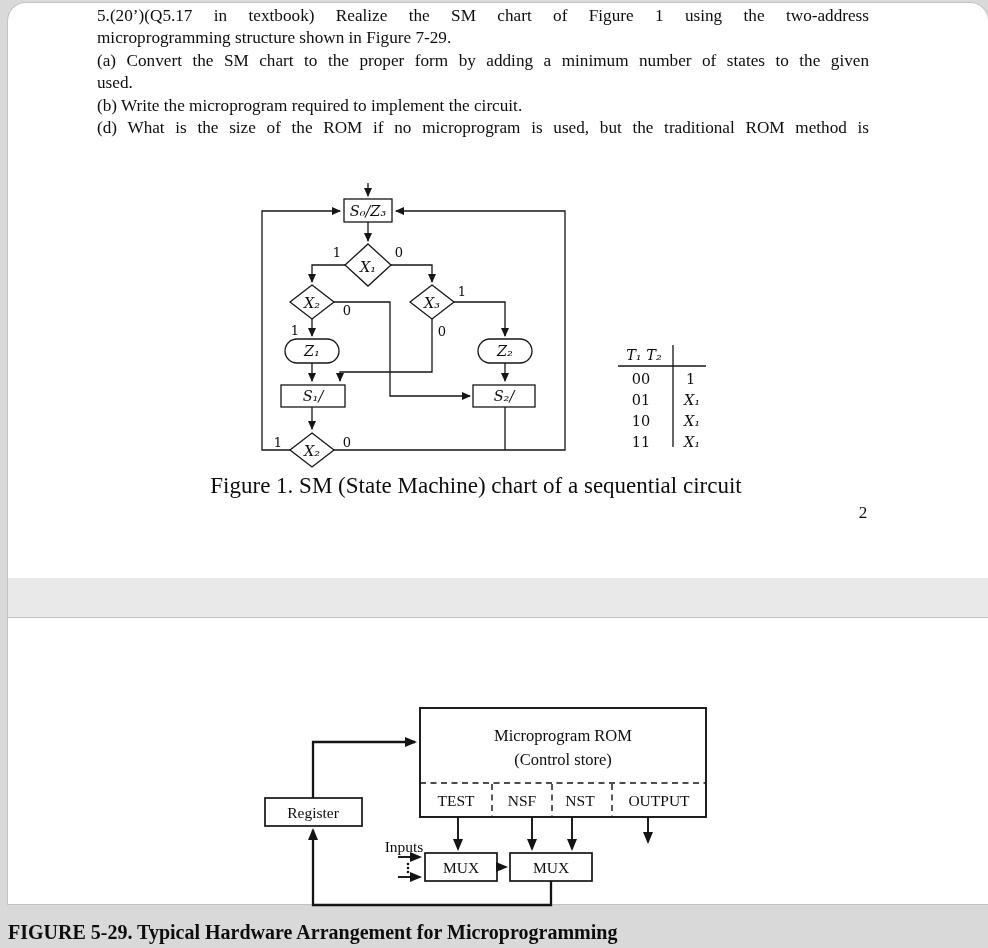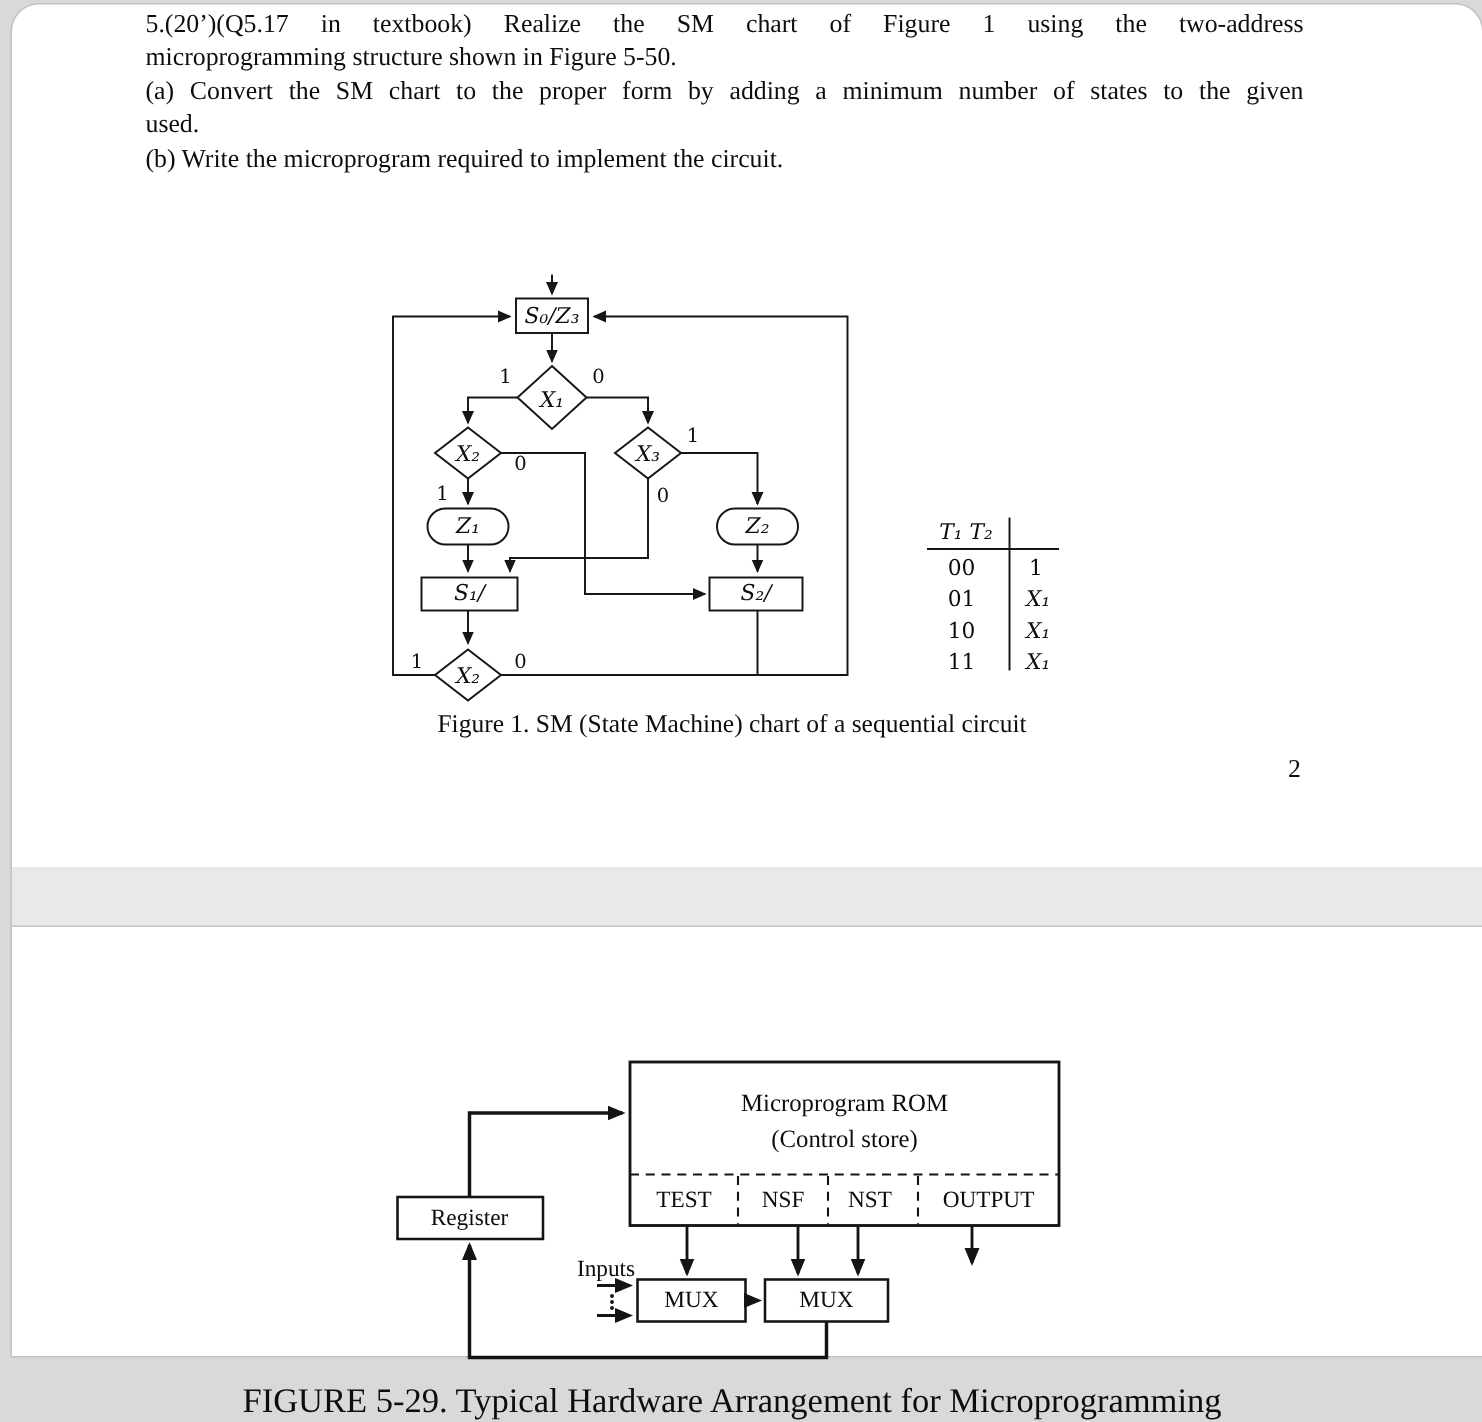--- a/index.html
+++ b/index.html
@@ -5,23 +5,23 @@
   html,body{margin:0;padding:0;}
   body{width:988px;height:948px;background:#d9d9d9;position:relative;overflow:hidden;
        font-family:"Liberation Serif",serif;color:#0d0d0d;}
   .page{position:absolute;left:8px;width:980px;background:#ffffff;box-shadow:0 0 0 1px #c2c2c2;}
   #page1{top:3px;height:703px;border-radius:18px;}
   #page2{top:618px;height:286px;}
   #gap{position:absolute;left:8px;top:578px;width:980px;height:40px;background:#e9e9e9;}
 
   .problem{position:absolute;left:89px;top:2px;width:772px;font-size:17.2px;line-height:22.4px;}
   .just{text-align:justify;text-align-last:justify;}
-  .cap1{position:absolute;left:94px;top:470px;width:772px;text-align:center;font-size:17px;}
+  .cap1{position:absolute;left:82px;top:470px;width:772px;text-align:center;font-size:23px;}
   .pagenum{position:absolute;left:840px;top:500px;width:30px;text-align:center;font-size:17.2px;}
-  .cap2{position:absolute;left:0px;top:303px;width:960px;text-align:center;font-size:23px;}
+  .cap2{position:absolute;left:0px;top:303px;width:960px;font-size:20px;font-weight:bold;}
 
   svg{position:absolute;overflow:visible;}
   #smchart{left:232px;top:175px;}
   #hwdiag{left:0;top:0;}
 
   .ln{stroke:#161616;stroke-width:1.3;fill:none;}
   .shape{stroke:#161616;stroke-width:1.3;fill:#ffffff;}
   text{fill:#0d0d0d;}
   .svgtxt{dominant-baseline:central;text-anchor:middle;font-family:"DejaVu Serif",serif;}
   .it{font-style:italic;}
@@ -38,24 +38,25 @@
   .t2{dominant-baseline:central;text-anchor:middle;font-family:"Liberation Serif",serif;font-size:15.5px;}
   .t2b{font-size:16.5px;}
 </style>
 </head>
 <body>
 
 <div class="page" id="page1">
 
   <div class="problem">
     <div class="just">5.(20’)(Q5.17 in textbook) Realize the SM chart of Figure 1 using the two-address</div>
-    <div>microprogramming structure shown in Figure 5-50.</div>
+    <div>microprogramming structure shown in Figure 7-29.</div>
     <div class="just">(a) Convert the SM chart to the proper form by adding a minimum number of states to the given</div>
     <div>used.</div>
     <div>(b) Write the microprogram required to implement the circuit.</div>
+    <div class="just">(d) What is the size of the ROM if no microprogram is used, but the traditional ROM method is</div>
   </div>
 
   <svg id="smchart" width="480" height="292" viewBox="240 178 480 292">
     <defs>
       <marker id="m1" markerUnits="userSpaceOnUse" markerWidth="11" markerHeight="10" refX="8" refY="5" orient="auto">
         <path d="M0,1 L9,5 L0,9 Z" fill="#161616"></path>
       </marker>
     </defs>
 
     <g>

